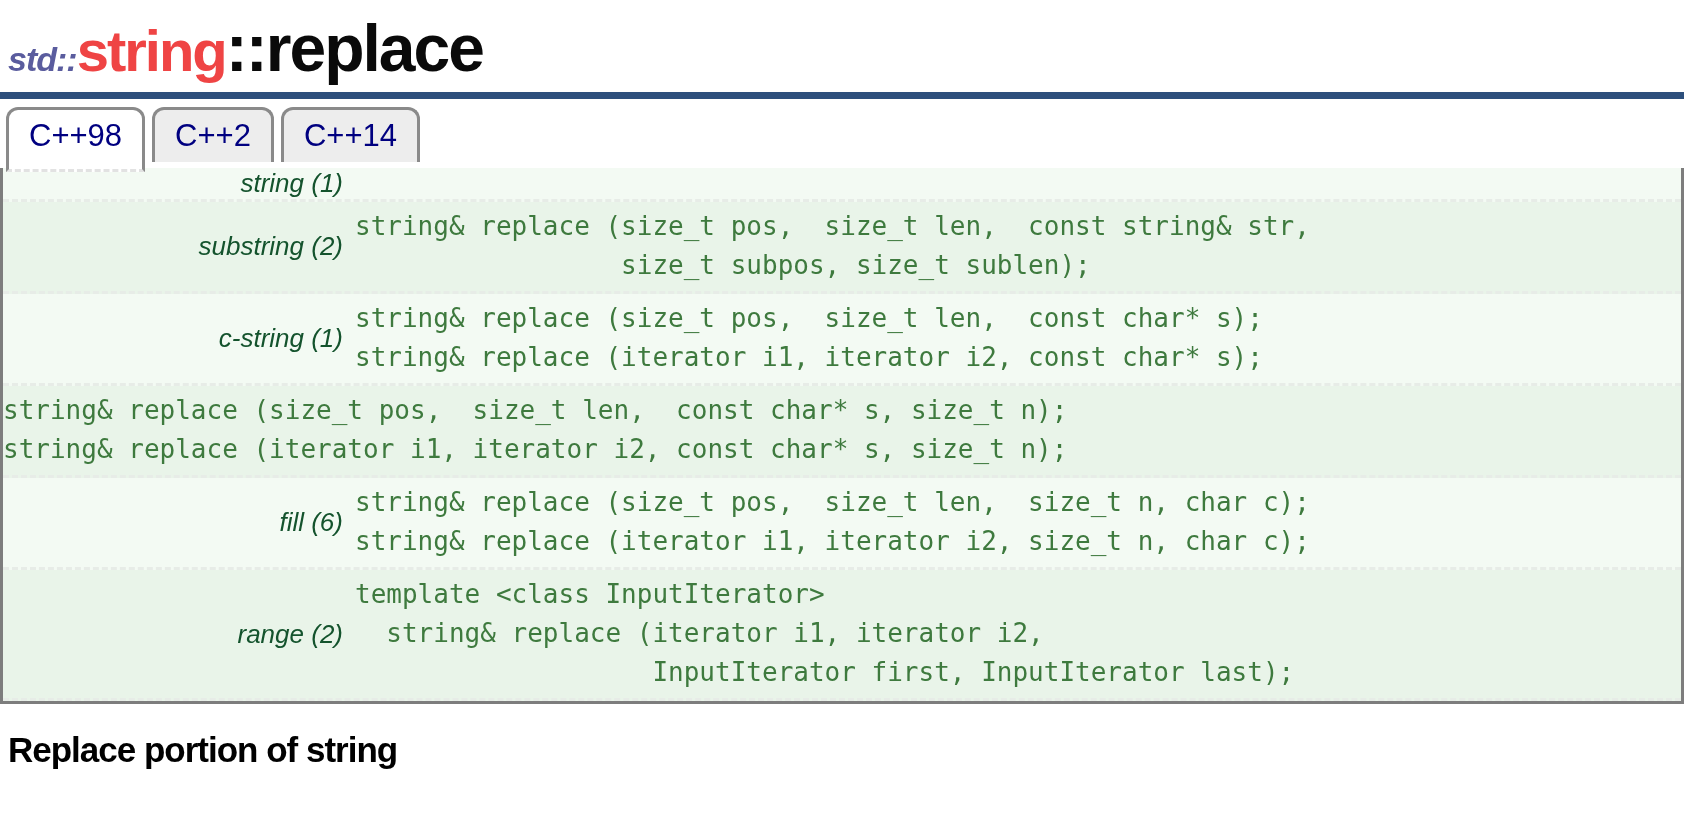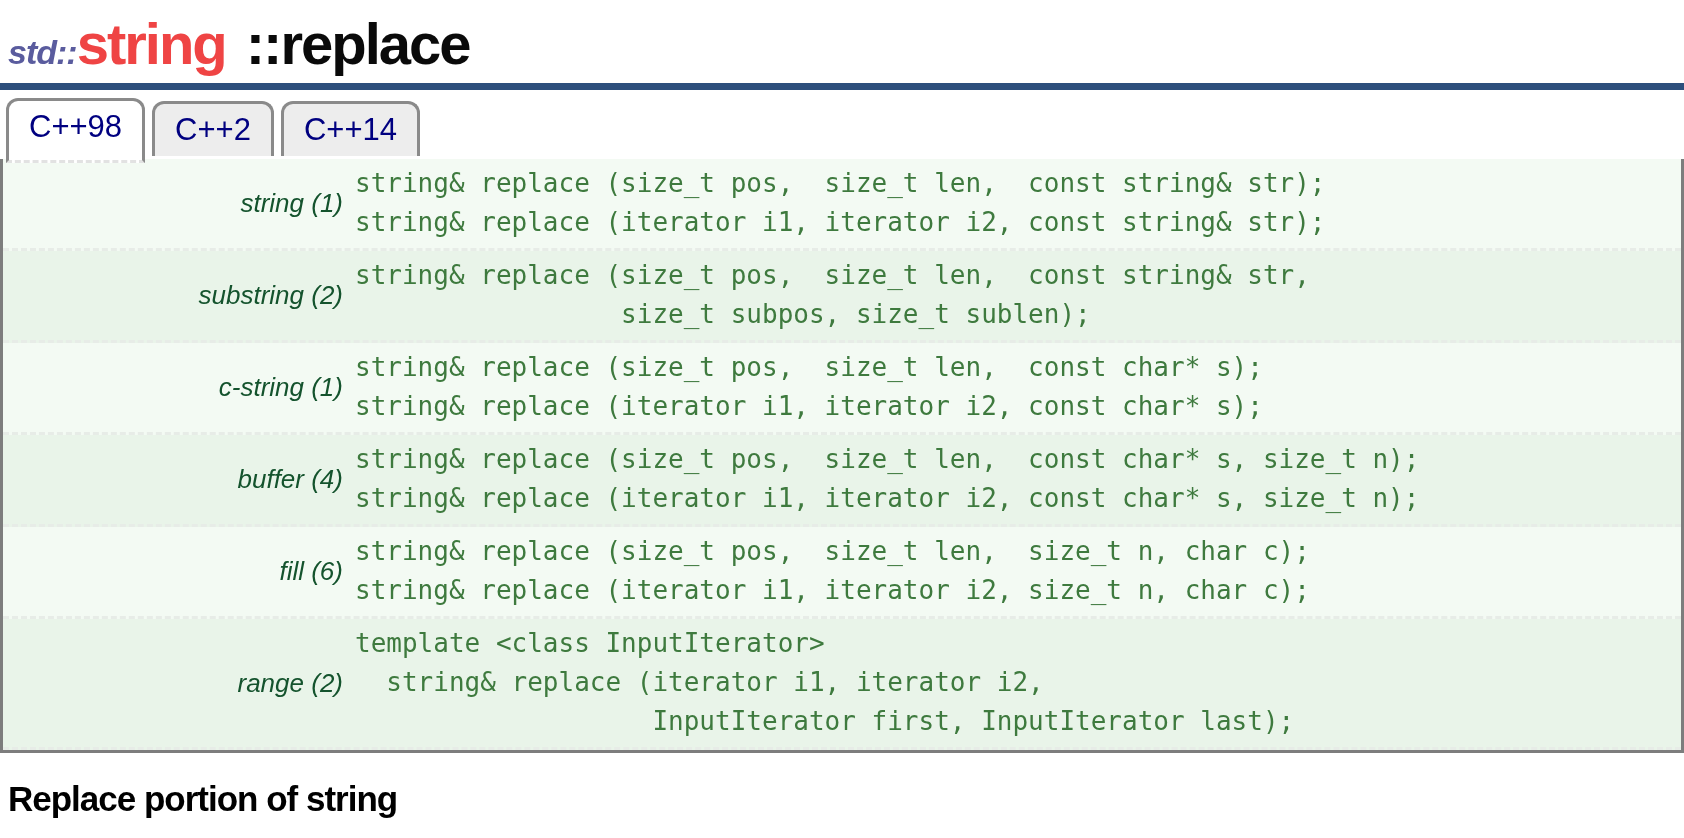--- a/index.html
+++ b/index.html
@@ -6,27 +6,27 @@
   html, body { background: #ffffff; }
   body {
     width: 1684px; height: 838px; overflow: hidden;
     font-family: "Liberation Sans", sans-serif;
   }
 
   
   .titlebar { padding: 10px 8px 6px 8px; white-space: nowrap; }
   .t-std    { font-size: 34px; font-weight: bold; color: #5a5c9e; letter-spacing: -1px; font-style: italic; }
   .t-class  { font-size: 58px; font-weight: bold; color: #ef4444; letter-spacing: -2px; }
-  .t-member { font-size: 58px; font-weight: bold; color: #0a0a0a; letter-spacing: -2px; margin-left: 20px; }
+  .t-member { font-size: 66px; font-weight: bold; color: #0a0a0a; letter-spacing: -2px; }
 
   .blue-rule { height: 7px; background: #2d4f7c; }
 
   
   .tabs {
-    display: flex; align-items: center;
+    display: flex; align-items: flex-start;
     padding: 8px 0 0 6px; position: relative; z-index: 2; background: #fff;
   }
   .tab {
     font-size: 31px; color: #000080; background: #ededed;
     border: 3px solid #8a8a8a; border-bottom: none;
     border-radius: 12px 12px 0 0;
     padding: 9px 20px 9px 20px; margin-right: 7px;
     cursor: pointer; line-height: 1.1;
   }
   .tab.active {
@@ -83,35 +83,32 @@
 <div class="tab active"><span>C++98</span></div>
     <div class="tab"><span>C++2</span></div>
     <div class="tab"><span>C++14</span></div>
   </div>
 <span class="help-badge tabs-help" style="position:absolute; top:108px; left:492px;">?</span>
 
 <div class="proto-box">
 
 <div class="proto-row base">
       <div class="proto-label">string (1)</div>
-      <pre class="proto-code">string&amp; replace (size_t pos,  size_t len,  const string&amp; str);
-string&amp; replace (iterator i1, iterator i2, const string&amp; str);</pre>
     </div>
     <div class="proto-row alt">
       <div class="proto-label">substring (2)</div>
       <pre class="proto-code">string&amp; replace (size_t pos,  size_t len,  const string&amp; str,
                  size_t subpos, size_t sublen);</pre>
     </div>
     <div class="proto-row base">
       <div class="proto-label">c-string (1)</div>
       <pre class="proto-code">string&amp; replace (size_t pos,  size_t len,  const char* s);
 string&amp; replace (iterator i1, iterator i2, const char* s);</pre>
     </div>
     <div class="proto-row alt">
-      <div class="proto-label">buffer (4)</div>
       <pre class="proto-code">string&amp; replace (size_t pos,  size_t len,  const char* s, size_t n);
 string&amp; replace (iterator i1, iterator i2, const char* s, size_t n);</pre>
     </div>
     <div class="proto-row base">
       <div class="proto-label">fill (6)</div>
       <pre class="proto-code">string&amp; replace (size_t pos,  size_t len,  size_t n, char c);
 string&amp; replace (iterator i1, iterator i2, size_t n, char c);</pre>
     </div>
     <div class="proto-row alt">
       <div class="proto-label">range (2)</div>

